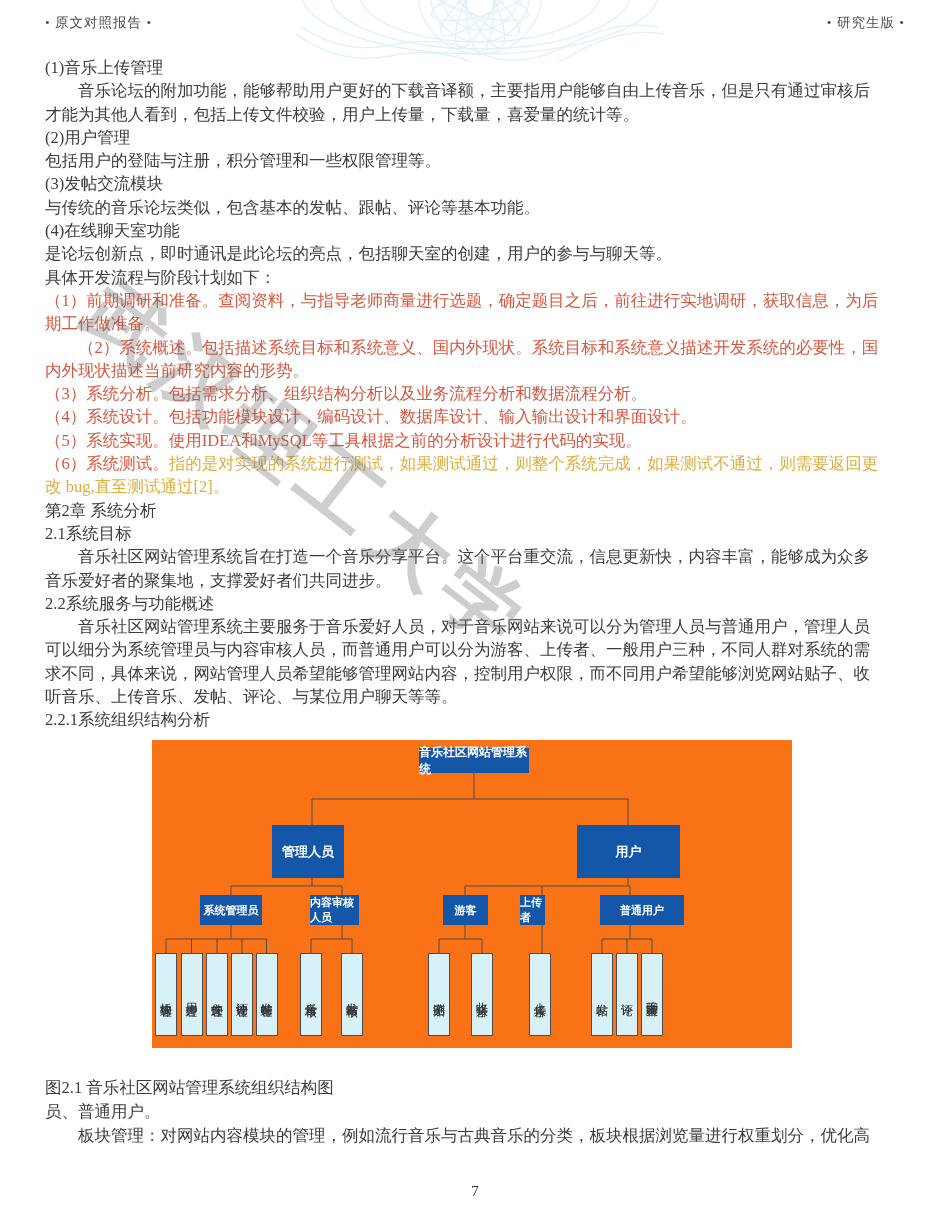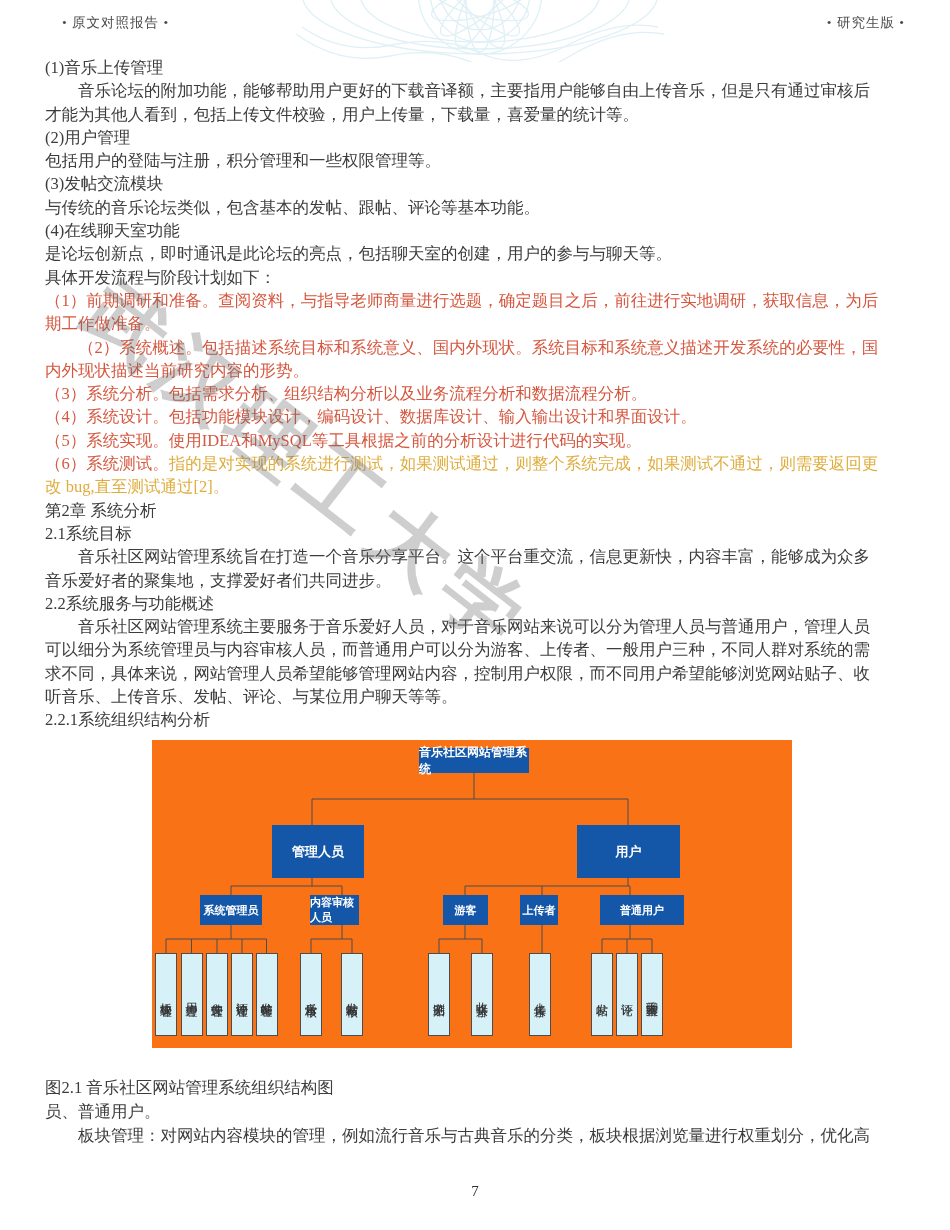--- a/index.html
+++ b/index.html
@@ -4,21 +4,21 @@
 <style>
   html,body{margin:0;padding:0;}
   body{
     width:950px;height:1230px;position:relative;background:#ffffff;overflow:hidden;
     font-family:"Liberation Serif","DejaVu Serif",serif;
   }
   
   .hdr{
     position:absolute;top:14px;font-size:13.5px;color:#4a4a4a;letter-spacing:1px;
   }
-  .hdr-left{left:45px;margin-left:17px;}
+  .hdr-left{left:45px;}
   .hdr-right{right:45px;}
   
   .deco{position:absolute;left:290px;top:-28px;pointer-events:none;}
   
   .watermark{
     position:absolute;left:128px;top:258px;font-size:80px;font-weight:700;
     color:rgba(105,105,105,0.33);letter-spacing:10px;white-space:nowrap;
     transform:rotate(38deg);transform-origin:0 0;pointer-events:none;z-index:5;
     font-family:"Liberation Sans",sans-serif;
   }
@@ -41,21 +41,21 @@
   
   .chart{
     position:absolute;left:152px;top:740px;width:640px;height:308px;background:#f97316;
     font-family:"Liberation Sans","DejaVu Sans",sans-serif;
   }
   .chart svg.edges{position:absolute;left:0;top:0;}
   .node{position:absolute;display:flex;align-items:center;justify-content:center;box-sizing:border-box;}
   .n-dark{background:#1457a8;color:#ffffff;font-weight:bold;}
   .n-root{left:267px;top:8px;width:110px;height:25px;font-size:12px;}
   .n-l2{top:85px;height:53px;font-size:13px;}
-  .n-l2a{left:120px;width:92px;}
+  .n-l2a{left:120px;width:72px;}
   .n-l2b{left:425px;width:103px;}
   .n-l3{top:155px;height:30px;font-size:11px;}
   .n-leaf{
     top:213px;width:22px;height:83px;background:#d7f1f8;border:1px solid #4d4d4d;
     color:#333;font-size:12px;writing-mode:vertical-rl;text-orientation:upright;
     letter-spacing:1px;line-height:22px;
   }
   .pageno{
     position:absolute;left:0;top:1183px;width:100%;text-align:center;
     font-size:15px;color:#2e2e2e;font-family:"Liberation Serif",serif;
@@ -136,21 +136,21 @@
   </svg>
 
   <div class="node n-dark n-root">音乐社区网站管理系统</div>
 
   <div class="node n-dark n-l2 n-l2a">管理人员</div>
   <div class="node n-dark n-l2 n-l2b">用户</div>
 
   <div class="node n-dark n-l3" style="left:48px;width:62px;">系统管理员</div>
   <div class="node n-dark n-l3" style="left:158px;width:49px;">内容审核人员</div>
   <div class="node n-dark n-l3" style="left:291px;width:45px;">游客</div>
-  <div class="node n-dark n-l3" style="left:368px;width:38px;">上传者</div>
+  <div class="node n-dark n-l3" style="left:368px;width:25px;">上传者</div>
   <div class="node n-dark n-l3" style="left:448px;width:84px;">普通用户</div>
 
   <div class="node n-leaf" style="left:3px;">板块管理</div>
   <div class="node n-leaf" style="left:28.5px;">用户管理</div>
   <div class="node n-leaf" style="left:54px;">文件管理</div>
   <div class="node n-leaf" style="left:79px;">评论管理</div>
   <div class="node n-leaf" style="left:103.5px;">发帖管理</div>
   <div class="node n-leaf" style="left:148px;">音乐审核</div>
   <div class="node n-leaf" style="left:189px;">发帖审核</div>
   <div class="node n-leaf" style="left:276px;">浏览贴子</div>

